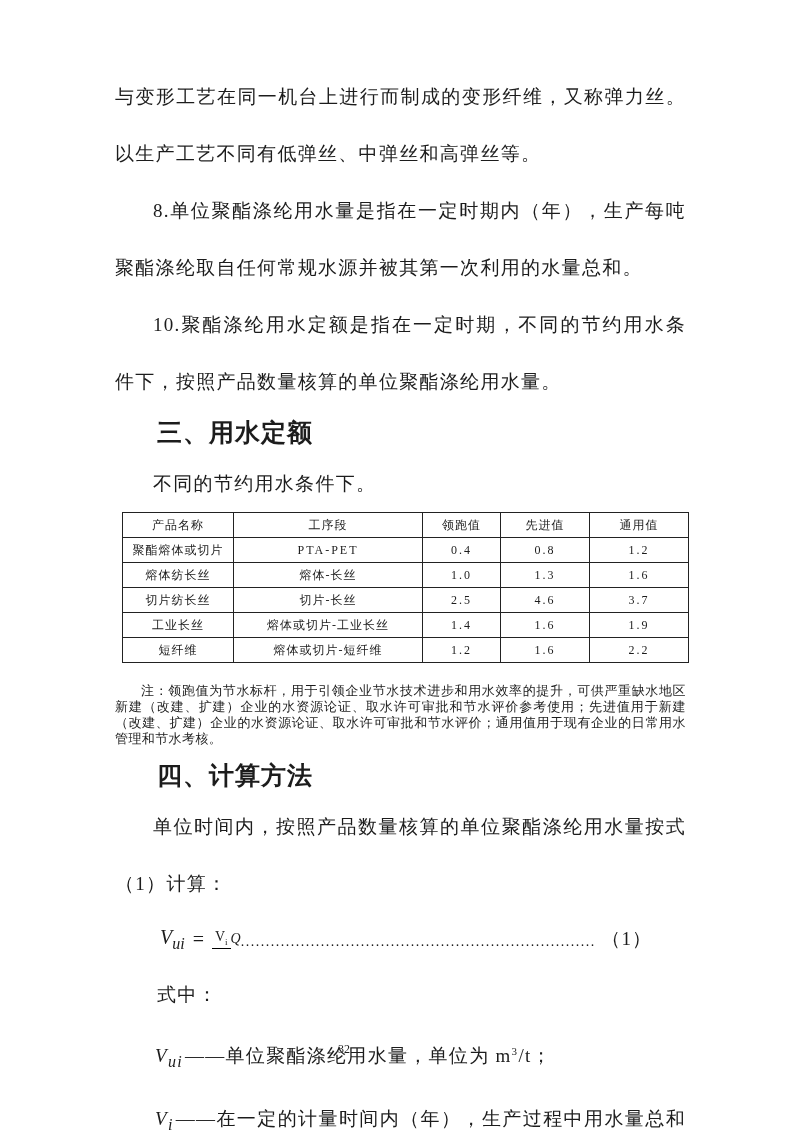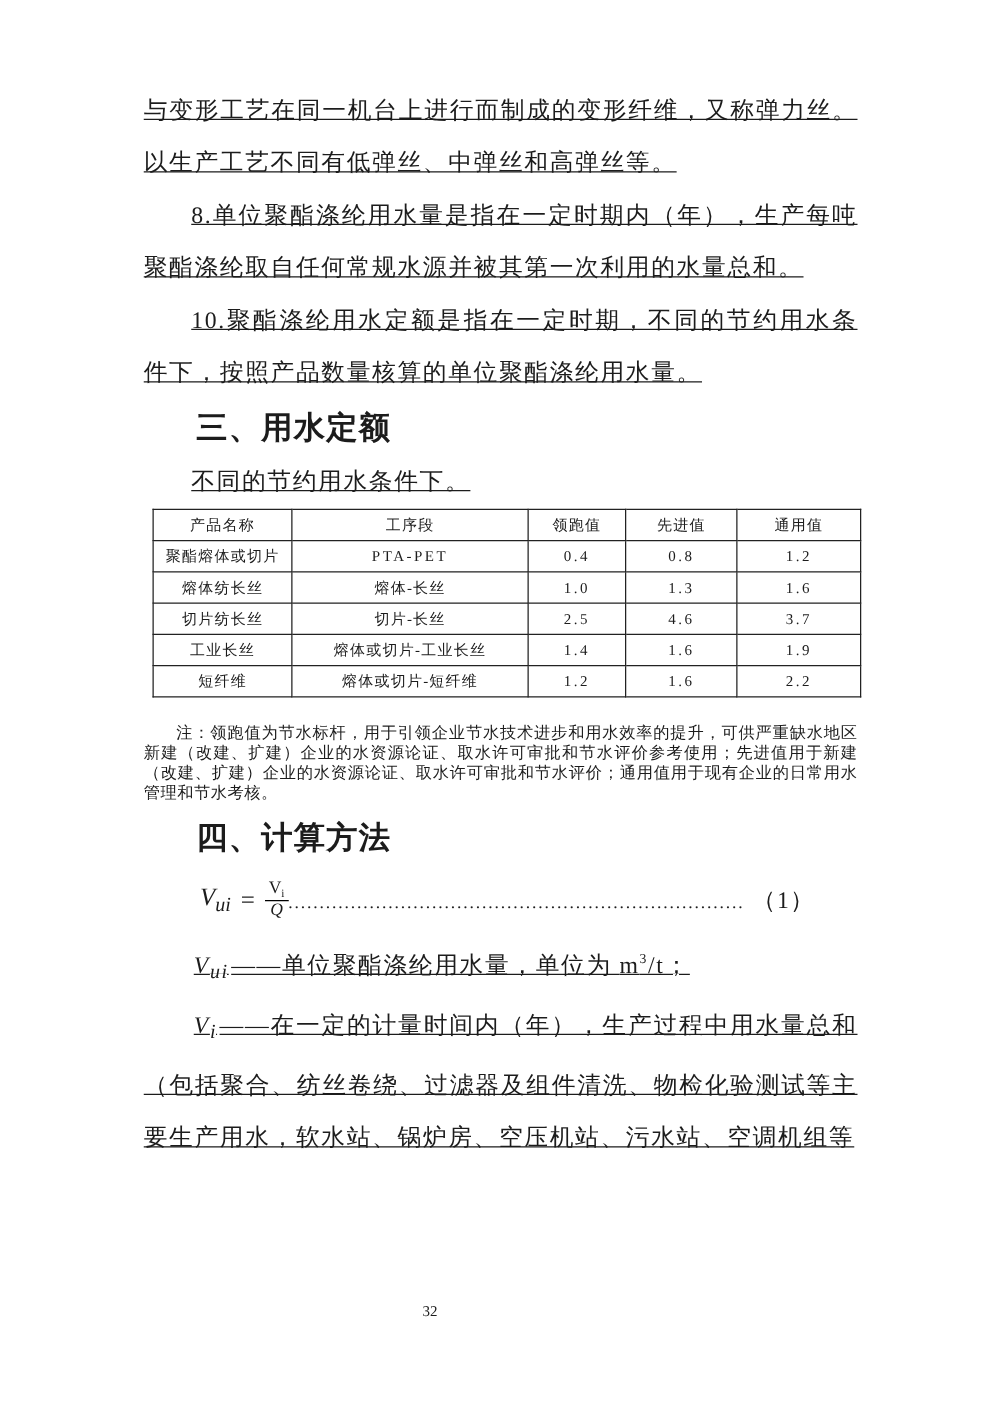--- a/index.html
+++ b/index.html
@@ -11,25 +11,24 @@
     font-family:"Liberation Serif", serif;
     color:#1c1c1c;
   }
   .content{
     position:absolute;
     left:115px;top:68px;
     width:571px;
   }
   .body-text{
     font-size:19px;
-    line-height:42px;
+    line-height:57px;
     letter-spacing:1.3px;
     text-align:justify;
     margin:0;
-    text-decoration:underline;
   }
   .indent{text-indent:38px;}
   .section-heading{
     font-family:"Liberation Sans", sans-serif;
     font-weight:bold;
     font-size:25px;
     line-height:45px;
     padding-left:42px;
     letter-spacing:1px;
     margin:0;
@@ -83,21 +82,21 @@
     width:492px;
     height:54px;
     font-size:20px;
   }
   .fvar{font-family:"Liberation Serif", serif;}
   .fvar em{font-style:italic;font-family:"Liberation Serif", serif;}
   .fvar sub{font-size:16px;font-style:italic;}
   .feq{margin:0 8px;}
   .frac{
     display:inline-flex;
-    flex-direction:column;
+    flex-direction:row;
     align-items:center;
     font-size:14px;
     line-height:1.15;
     font-family:"Liberation Serif", serif;
   }
   .frac .num{border-bottom:1px solid #000;padding:0 3px;}
   .frac .num sub{font-size:9px;}
   .frac .den em{font-style:italic;}
   .dots{
     flex:1;
@@ -188,32 +187,34 @@
       <td class="num">1.6</td>
       <td class="num">2.2</td>
     </tr>
   </tbody>
     </table>
 
   <p class="note-text">注：领跑值为节水标杆，用于引领企业节水技术进步和用水效率的提升，可供严重缺水地区新建（改建、扩建）企业的水资源论证、取水许可审批和节水评价参考使用；先进值用于新建（改建、扩建）企业的水资源论证、取水许可审批和节水评价；通用值用于现有企业的日常用水管理和节水考核。</p>
 
   <p class="section-heading">四、计算方法</p>
 
+  <p class="body-text indent">单位时间内，按照产品数量核算的单位聚酯涤纶用水量按式（1）计算：</p>
 
   <div class="formula-row">
     <span class="fvar"><em>V</em><sub>ui</sub></span>
     <span class="feq">=</span>
     <span class="frac">
       <span class="num"><span>V</span><sub>i</sub></span>
       <span class="den"><em>Q</em></span>
     </span>
     <span class="dots">..........................................................................................................................</span>
     <span class="fnum">（1）</span>
   </div>
 
+  <p class="body-text" style="padding-left:42px;">式中：</p>
 
   <p class="body-text defline" style="text-indent:40px;"><span class="fvar"><em>V</em><sub>ui</sub></span><span>——单位聚酯涤纶用水量，单位为 </span><span class="unit"><span>m</span><sup>3</sup><span>/t；</span></span></p>
 
   <p class="body-text defline" style="text-indent:40px;"><span class="fvar"><em>V</em><sub>i</sub></span><span>——在一定的计量时间内（年），生产过程中用水量总和（包括聚合、纺丝卷绕、过滤器及组件清洗、物检化验测试等主要生产用水，软水站、锅炉房、空压机站、污水站、空调机组等</span></p>
 
 </div>
 
 <div class="page-number">32</div>
 
 </body></html>

